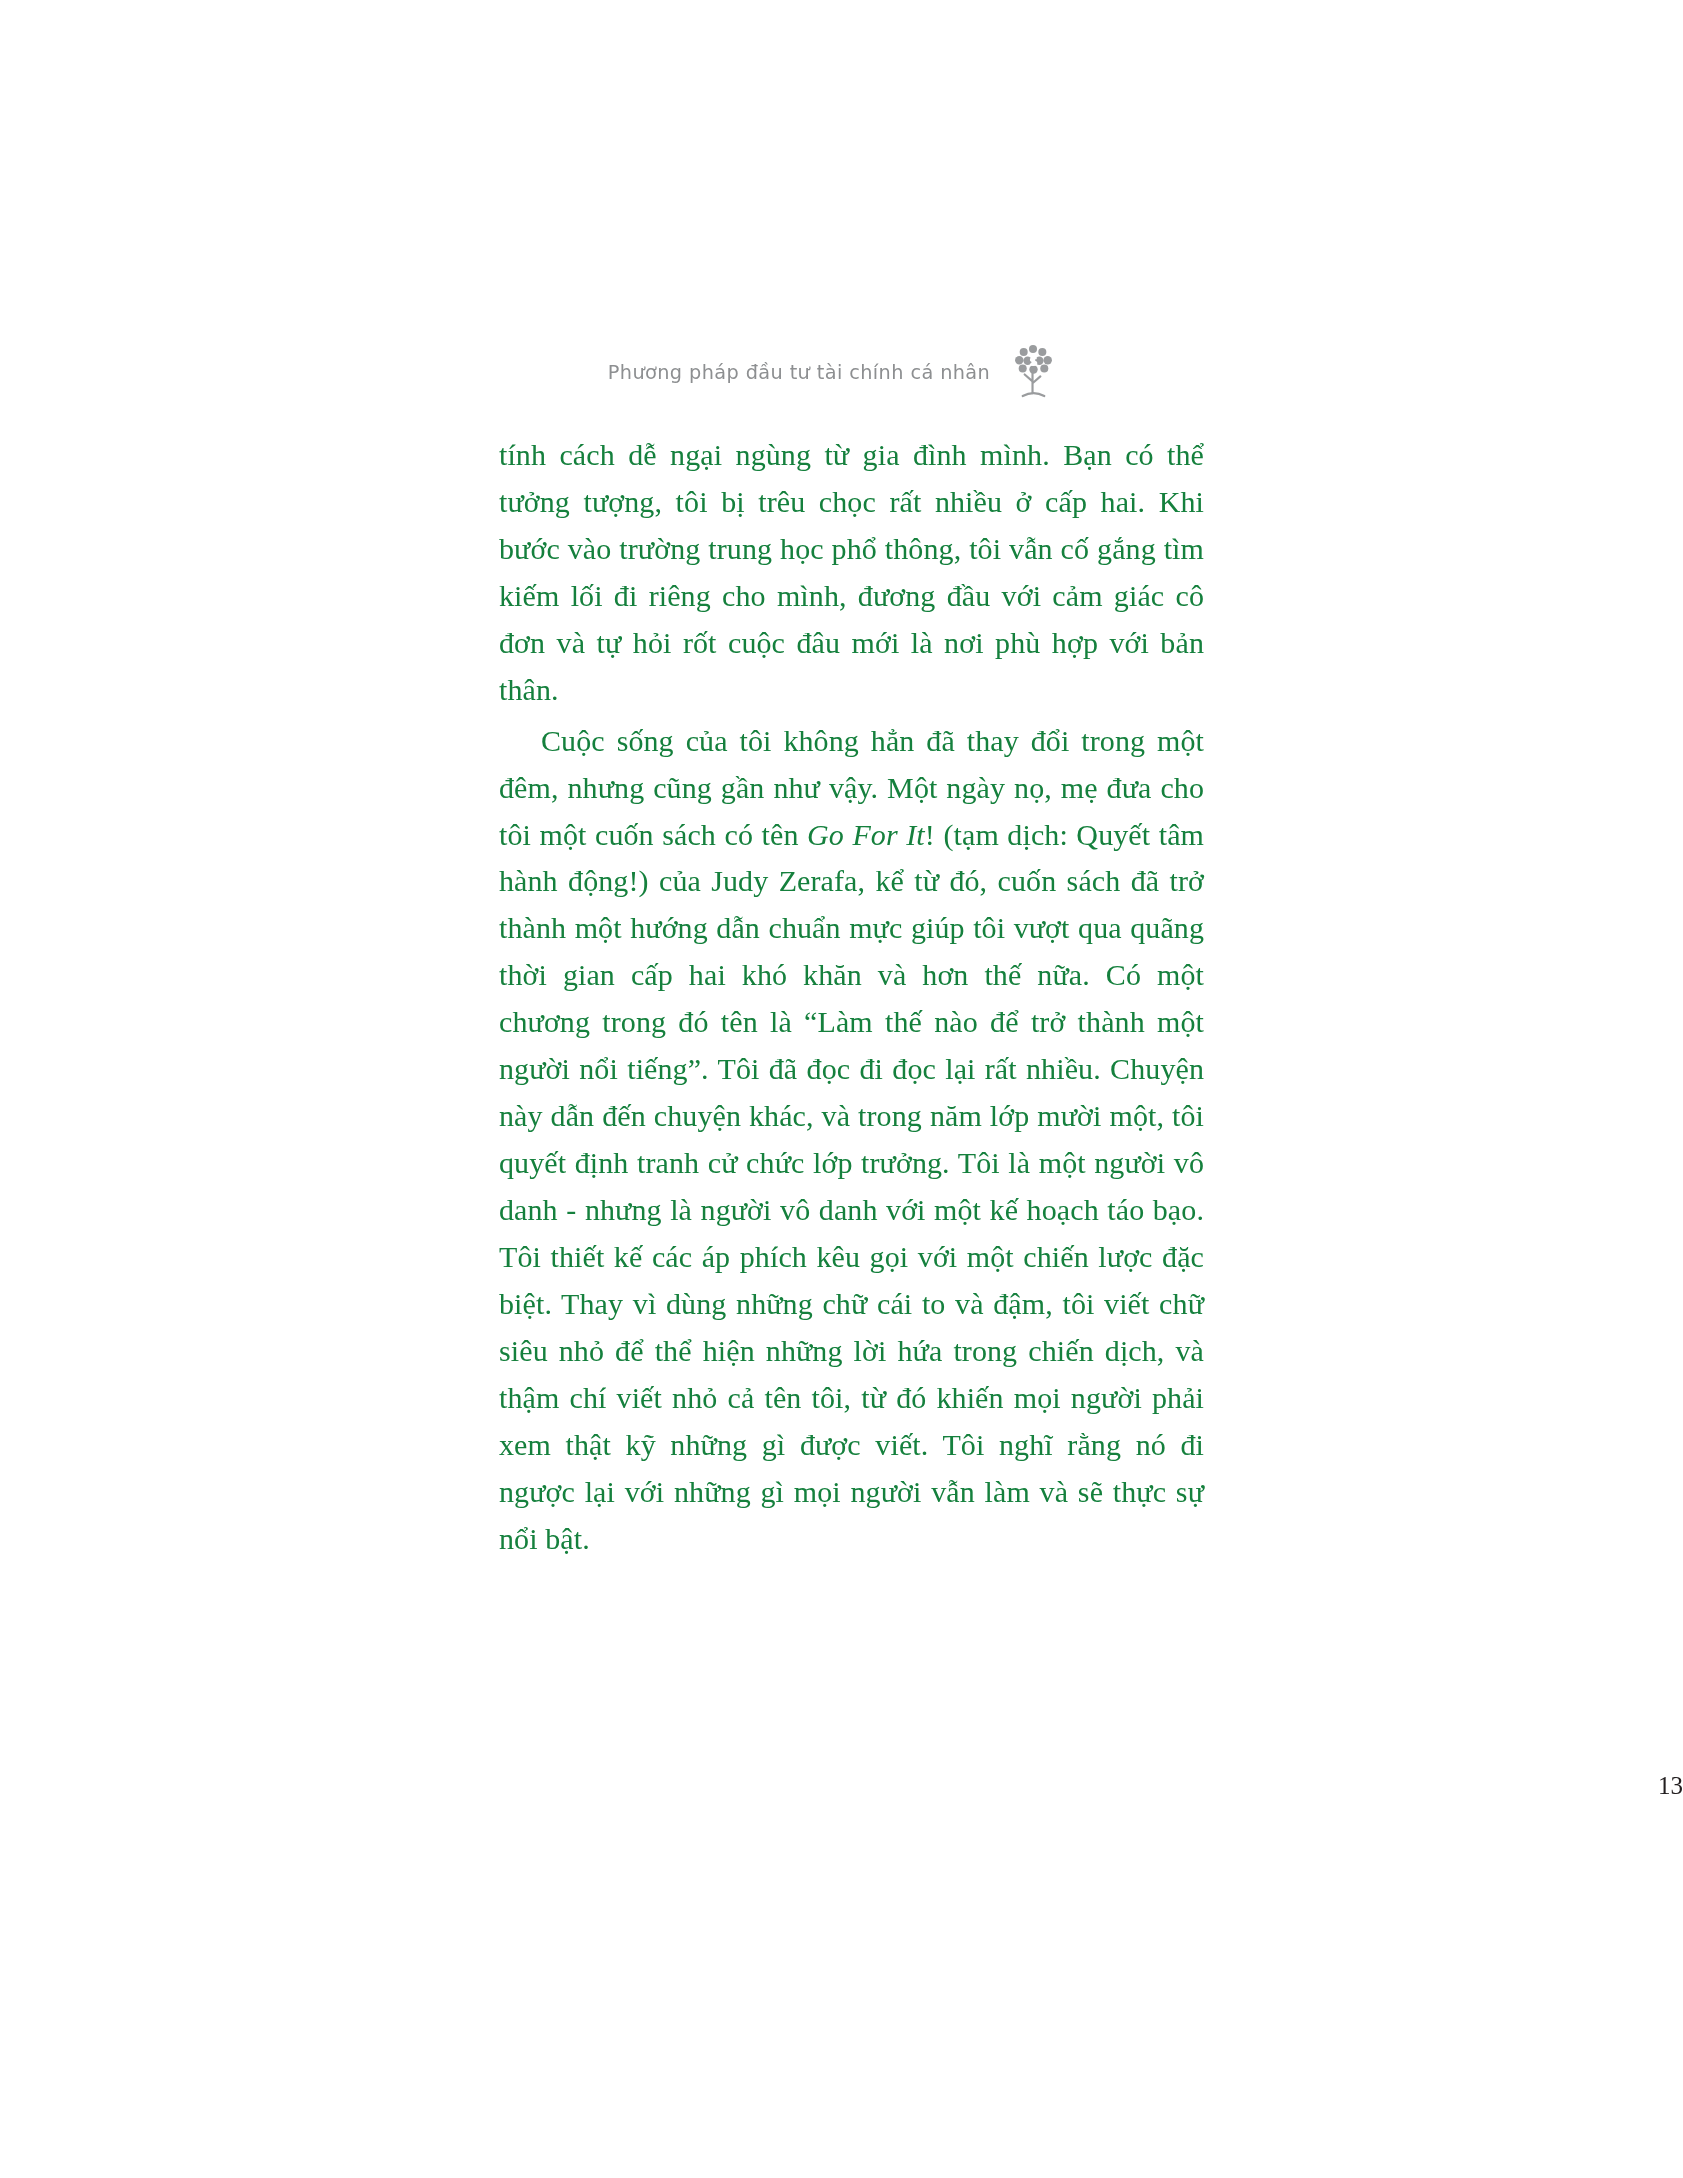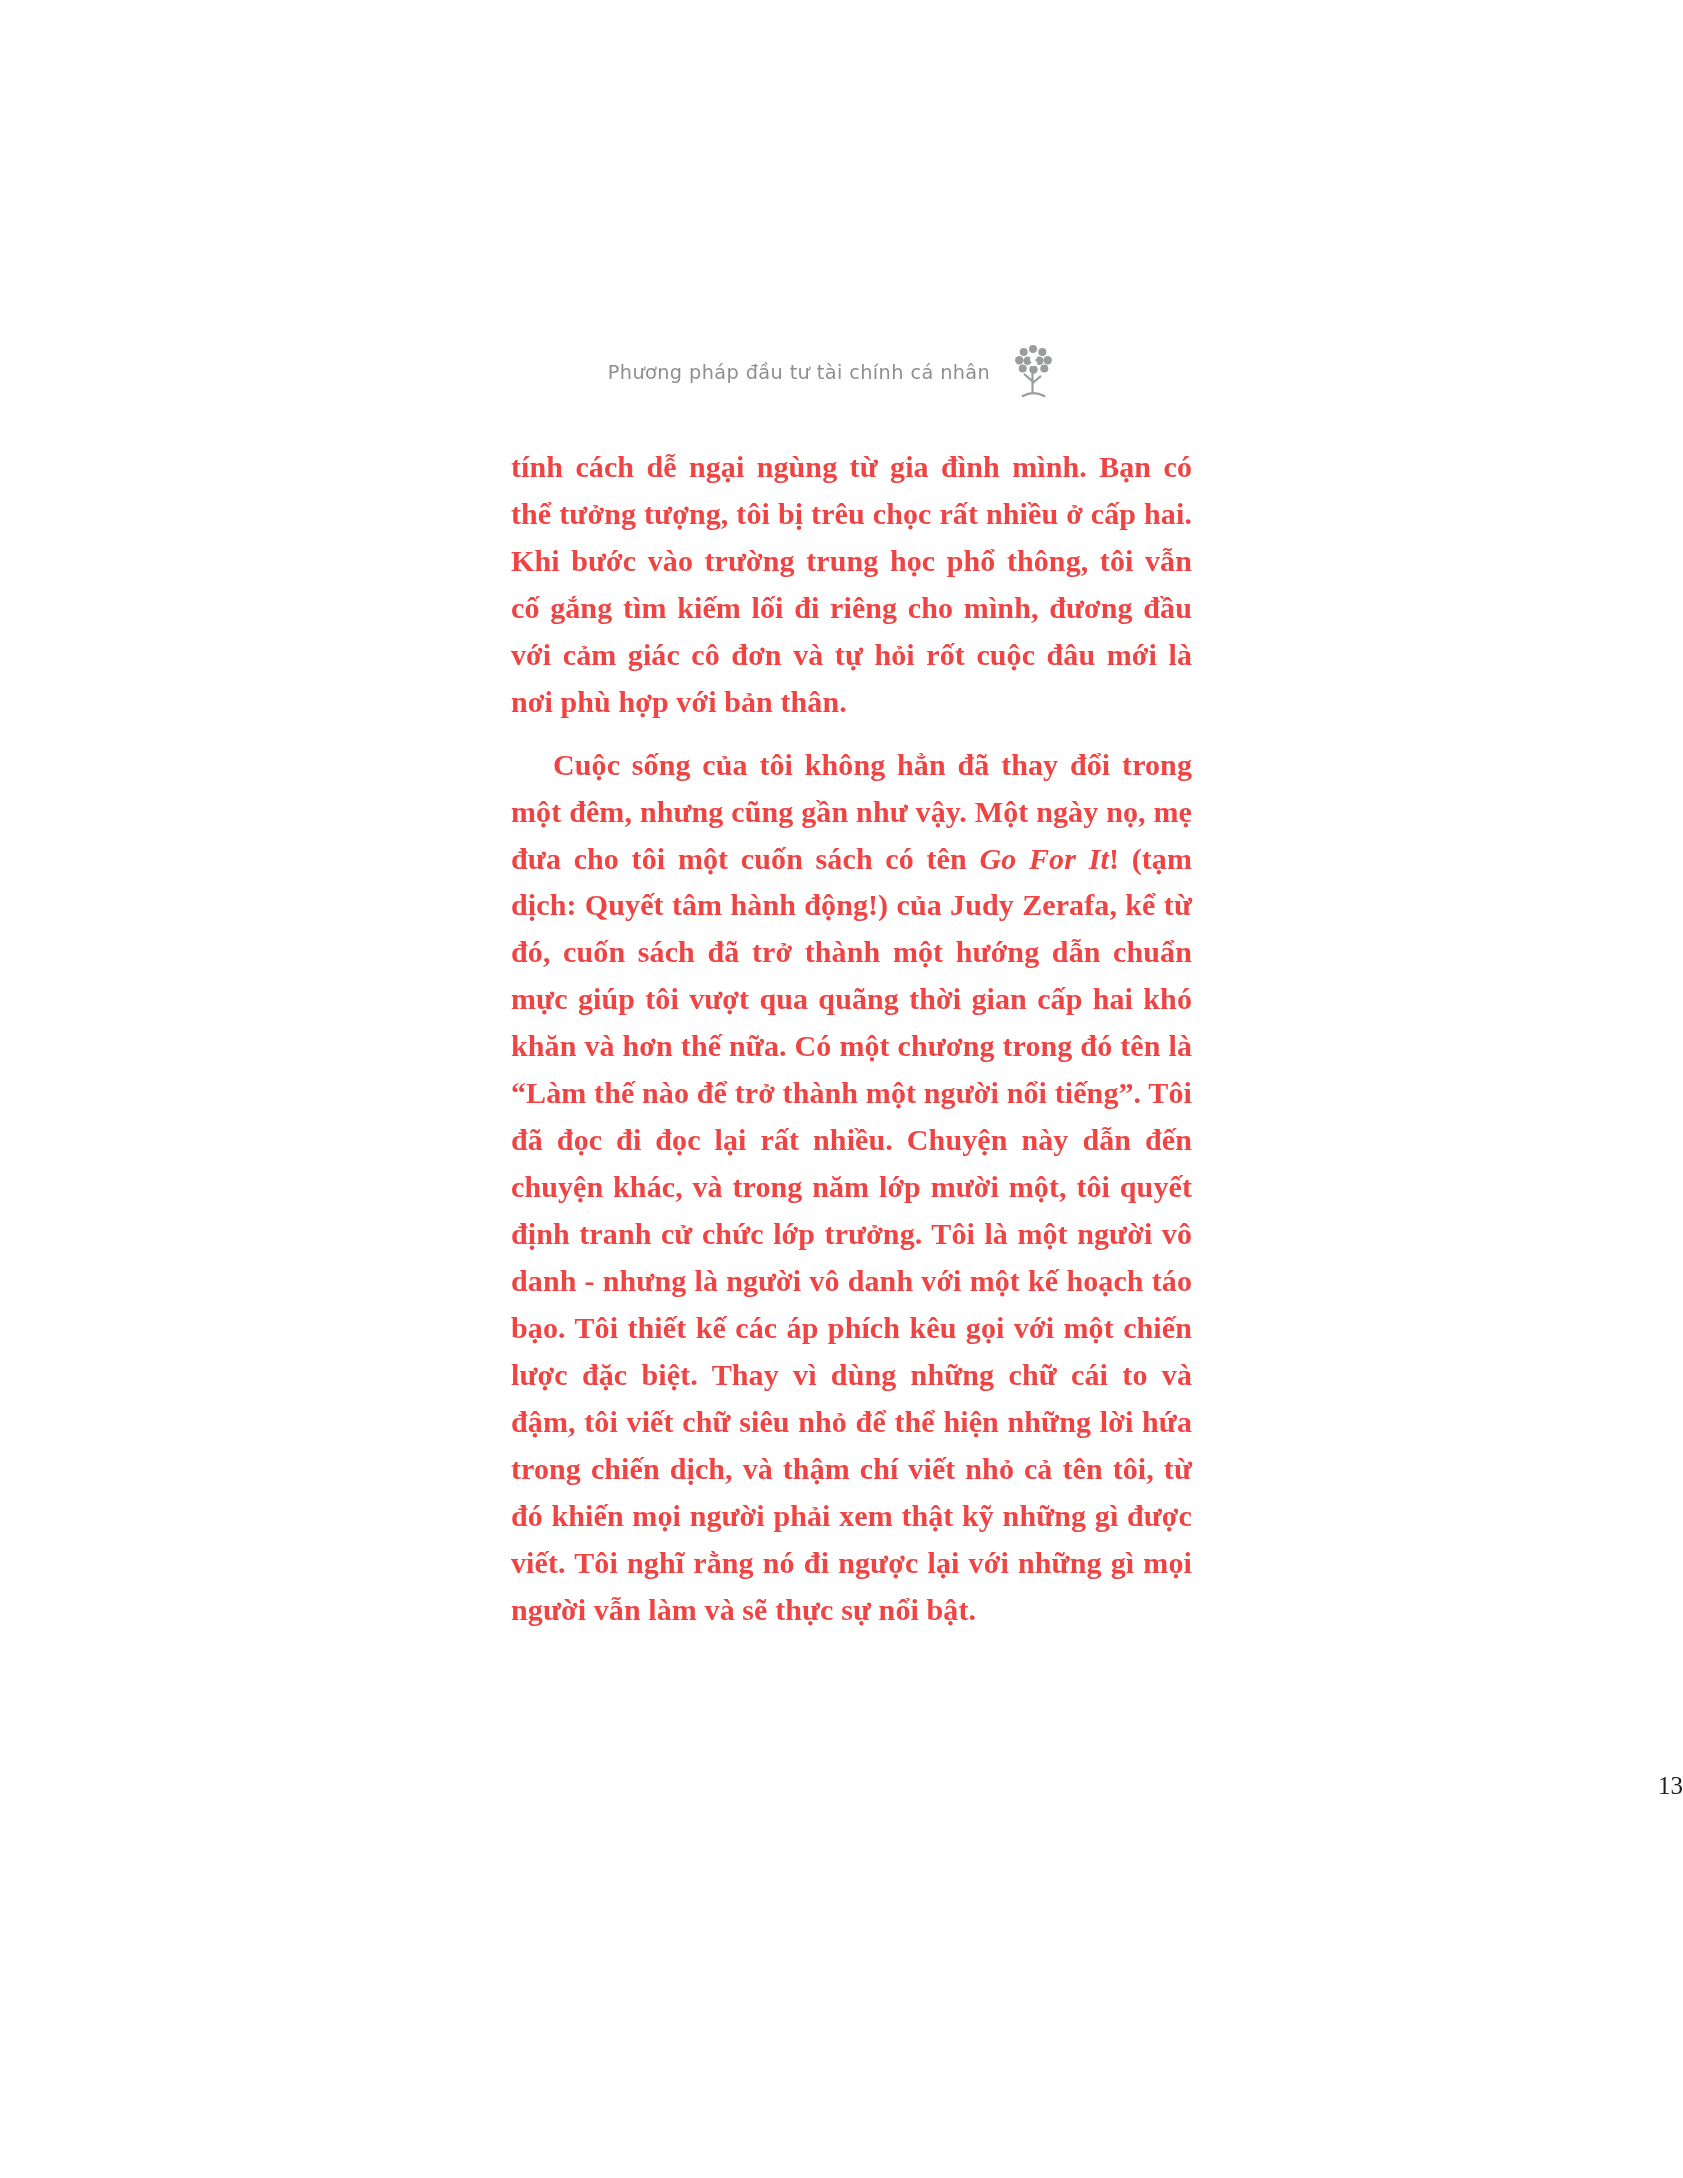--- a/index.html
+++ b/index.html
@@ -49,28 +49,27 @@
   }
 
   
   .text-column {
     position: absolute;
     left: 495px;
     top: 428px;
     width: 713px;
   }
   .para {
-    margin: 16px;
+    margin: 4px;
     font-size: 30px;
     line-height: 1.565;
     text-align: justify;
     text-justify: inter-word;
     letter-spacing: 0.1px;
-    color: #ef4444;
-    font-weight: bold;
+    color: #15803d;
   }
   .para + .para {
     margin-top: 0;
   }
   .para.indent {
     text-indent: 42px;
   }
   .para em {
     font-style: italic;
   }

